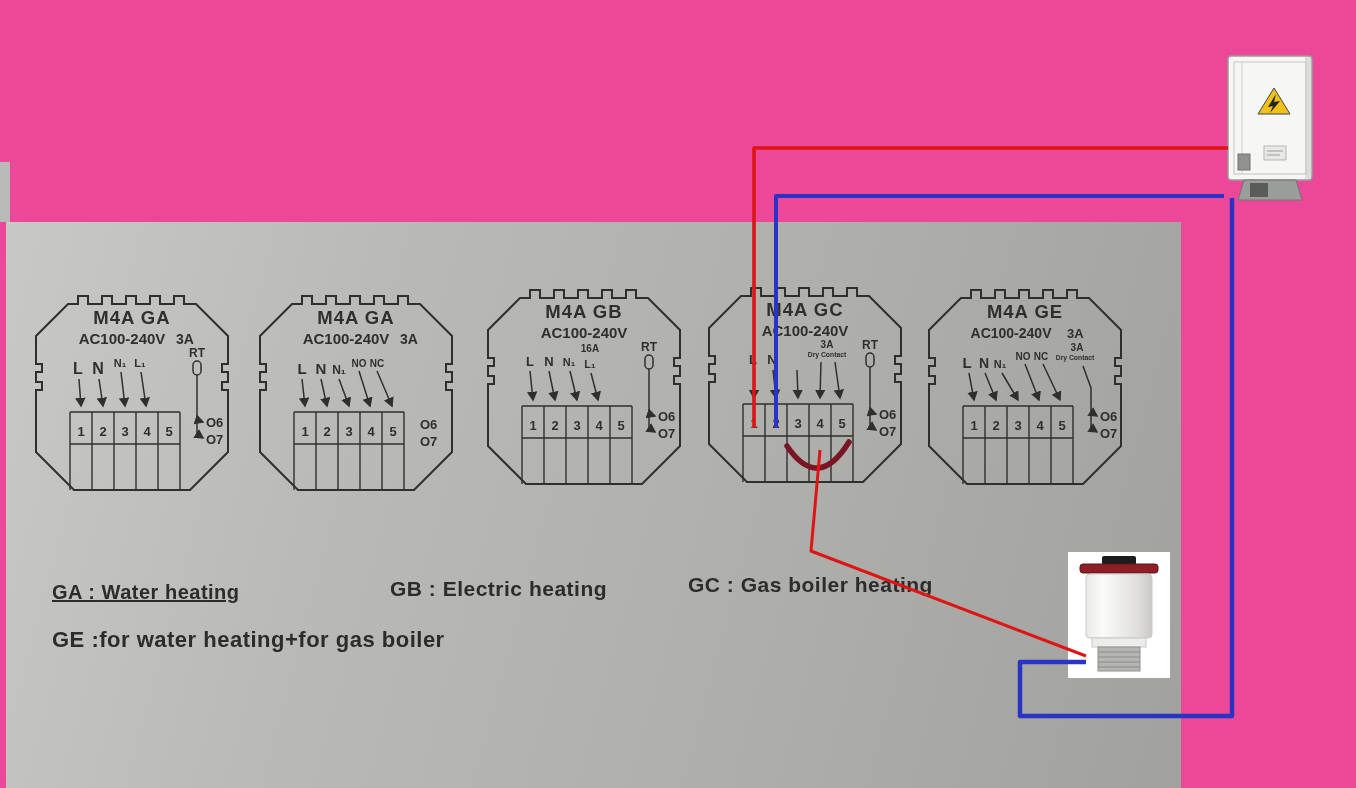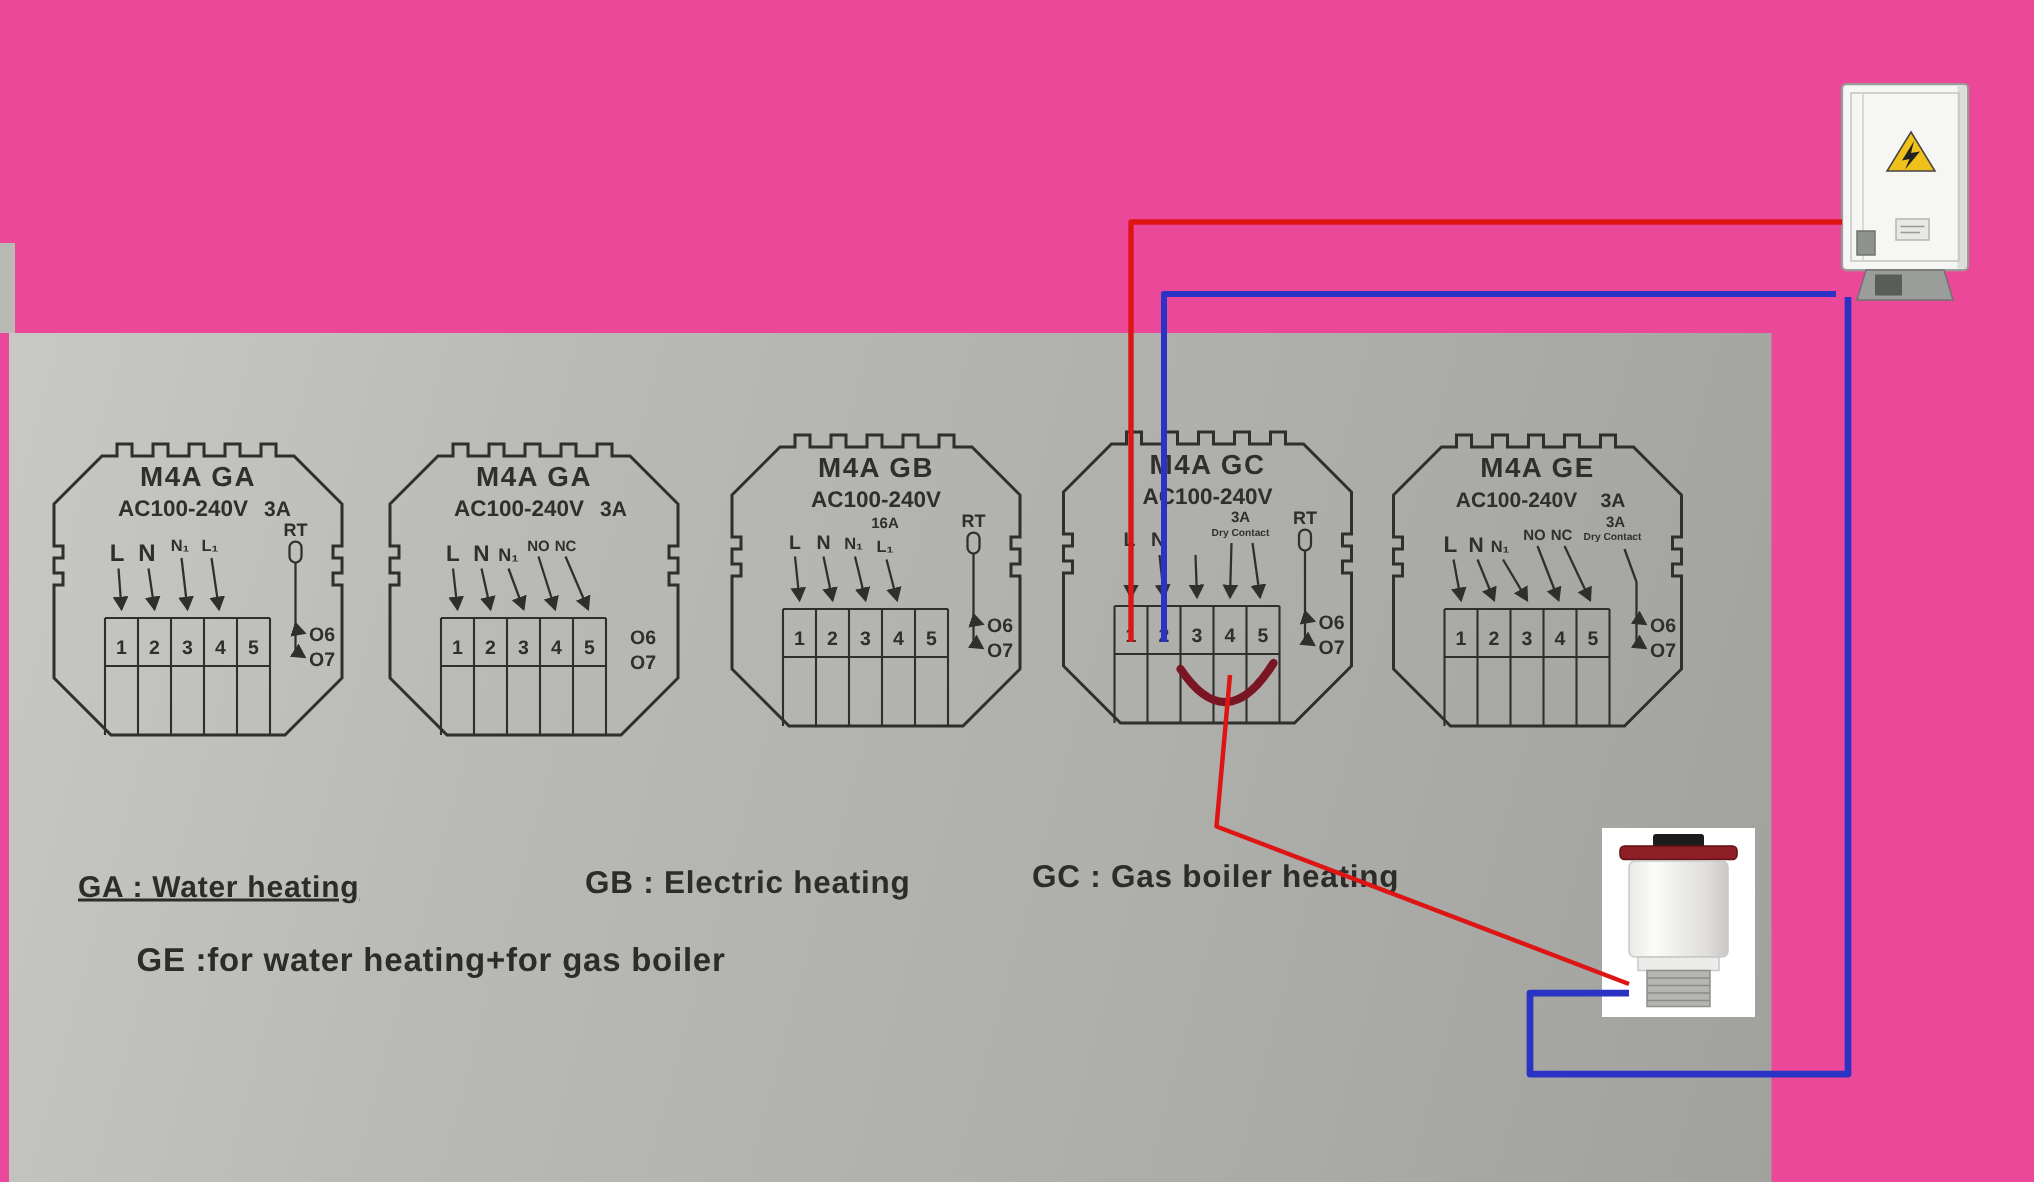--- a/index.html
+++ b/index.html
@@ -197,21 +197,21 @@
     <text class="mid fs13" x="47" y="142">1</text>
     <text class="mid fs13" x="69" y="142">2</text>
     <text class="mid fs13" x="91" y="142">3</text>
     <text class="mid fs13" x="113" y="142">4</text>
     <text class="mid fs13" x="135" y="142">5</text>
   </svg>
 
   <div class="legend" style="left:52px;top:581px;font-size:20px;text-decoration:underline;">GA : Water heating</div>
   <div class="legend" style="left:362px;top:577px;font-size:21px;margin-left:28px;">GB : Electric heating</div>
   <div class="legend" style="left:688px;top:573px;font-size:21px;">GC : Gas boiler heating</div>
-  <div class="legend" style="left:52px;top:627px;font-size:22px;margin-left:39px;">GE :for water heating+for gas boiler</div>
+  <div class="legend" style="left:52px;top:627px;font-size:22px;">GE :for water heating+for gas boiler</div>
 
   <svg class="photo" style="left:1220px;top:50px;" width="100" height="155" viewBox="0 0 100 155">
     <rect x="8" y="6" width="84" height="124" rx="3" fill="#f6f6f4" stroke="#9a9a98" stroke-width="1.5"></rect>
     <rect x="85" y="7" width="6" height="122" fill="#dcdcda"></rect>
     <rect x="14" y="12" width="72" height="112" fill="none" stroke="#c4c4c2"></rect>
     <line x1="22" y1="12" x2="22" y2="124" stroke="#cfcfcd"></line>
     <path d="M54 38 L70 64 L38 64 Z" stroke="#444442" stroke-width="1" fill="#f0c11a"></path>
     <path d="M56 44 L48 57 L53 56 L50 63 L60 51 L54 52 Z" fill="#222220"></path>
     <rect x="44" y="96" width="22" height="14" fill="#e8e8e6" stroke="#b5b5b3"></rect>
     <line x1="47" y1="101" x2="63" y2="101" stroke="#9a9a98"></line>

